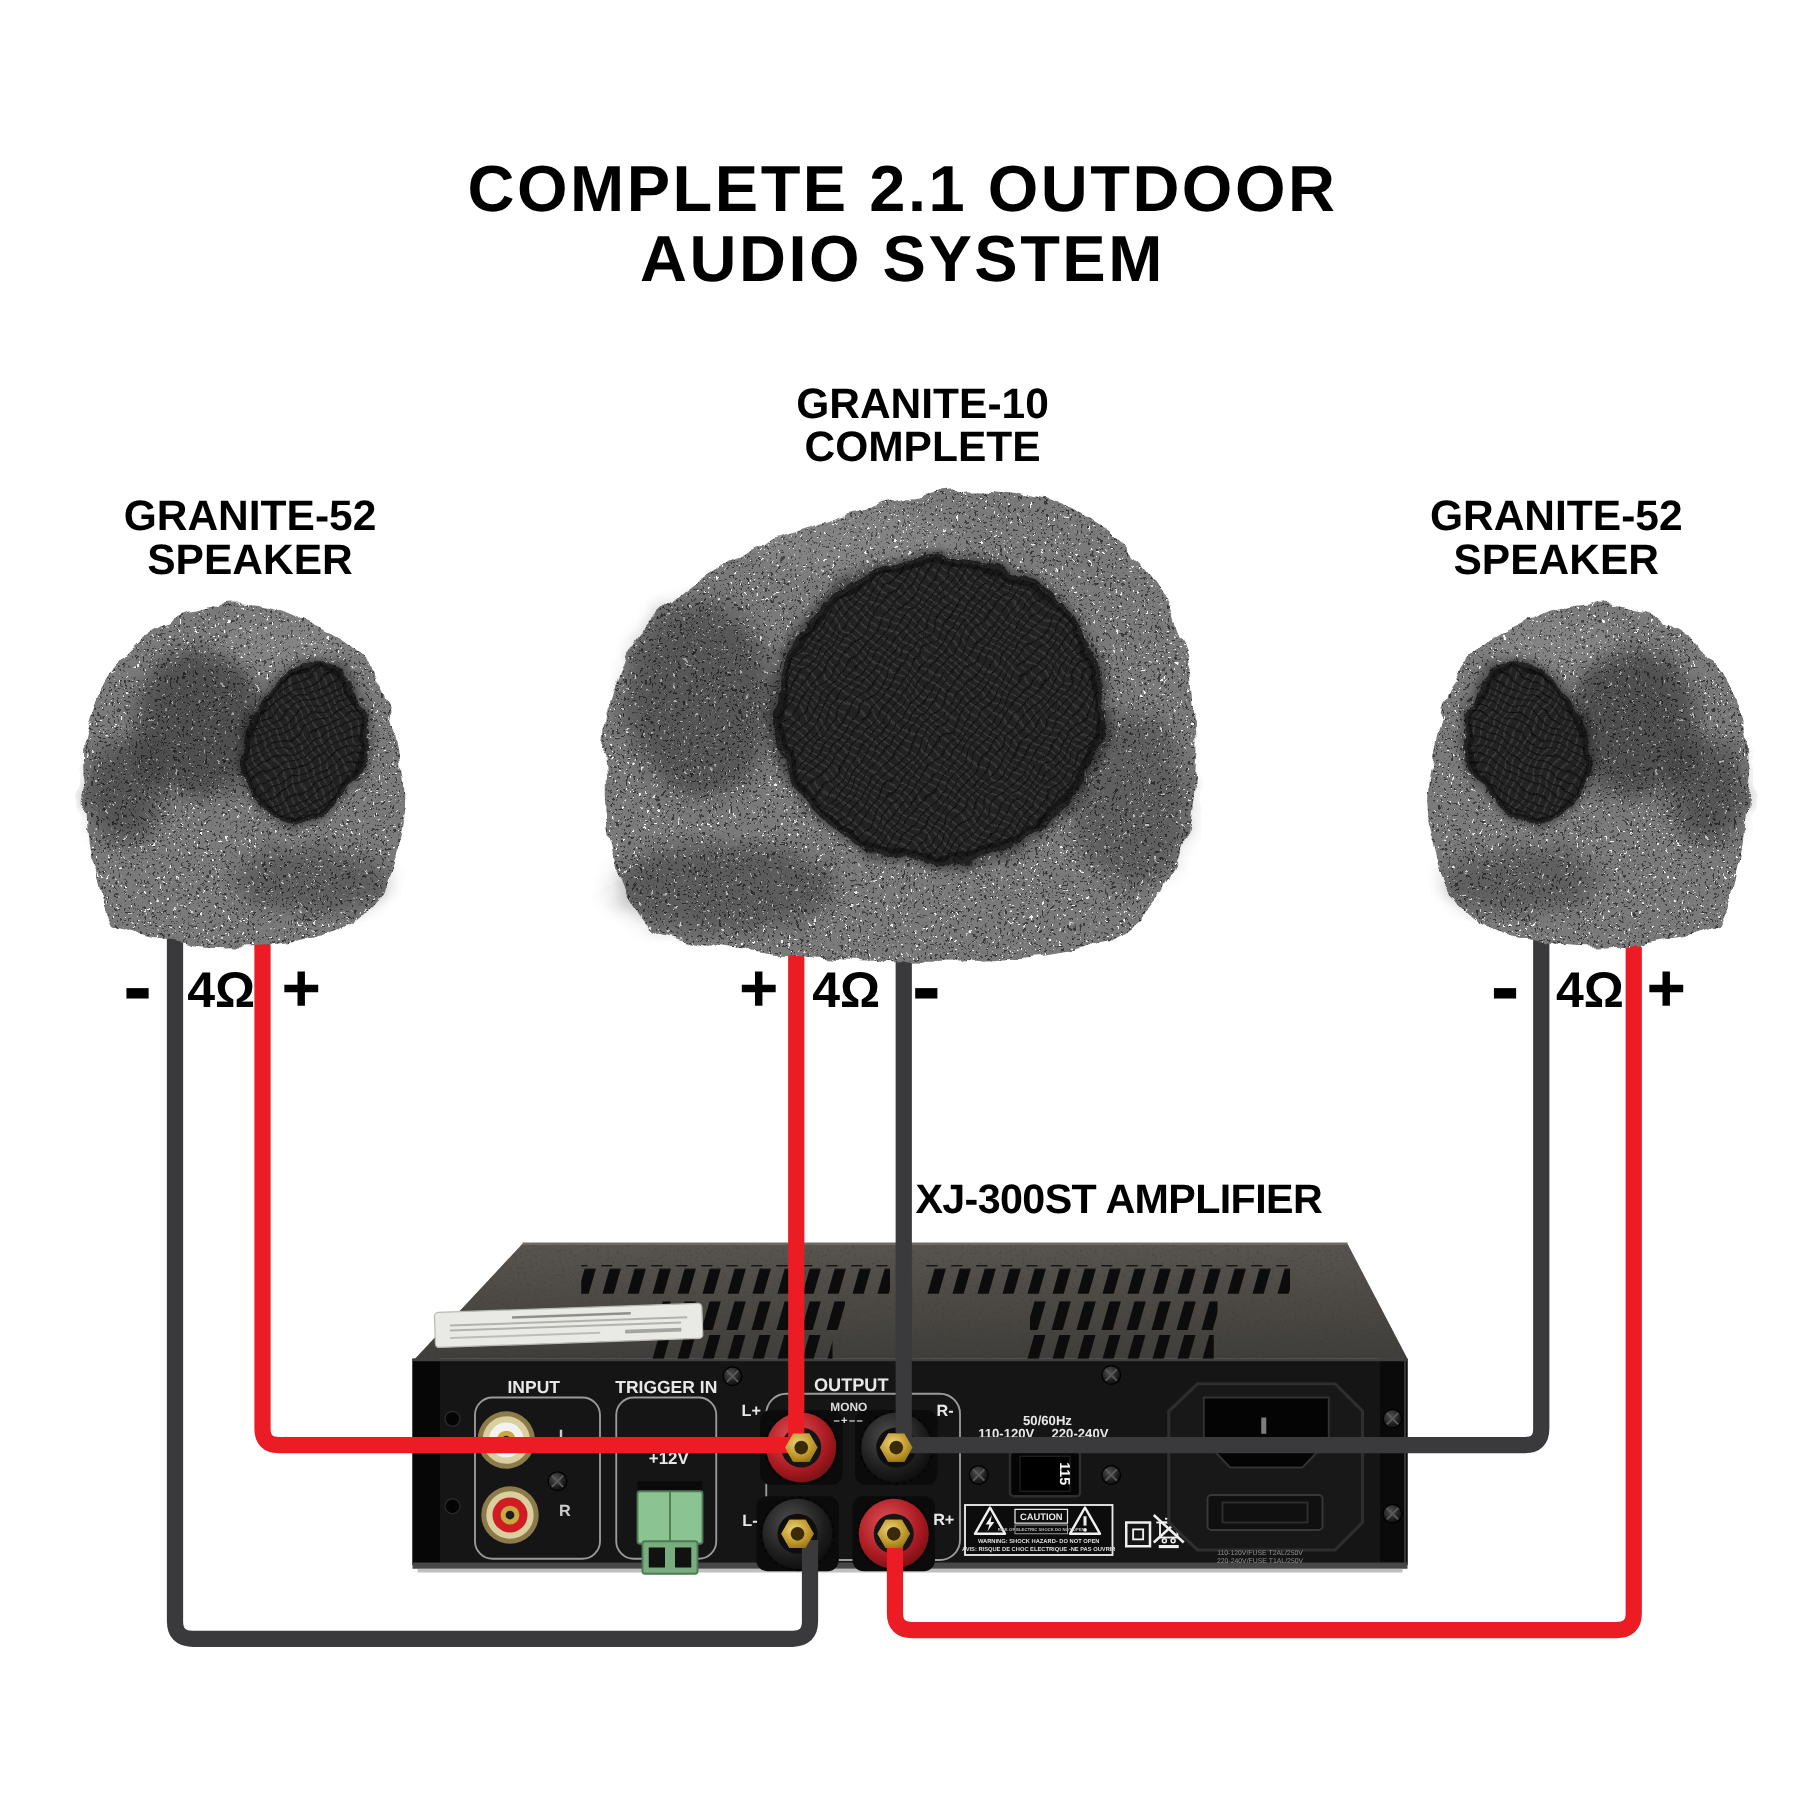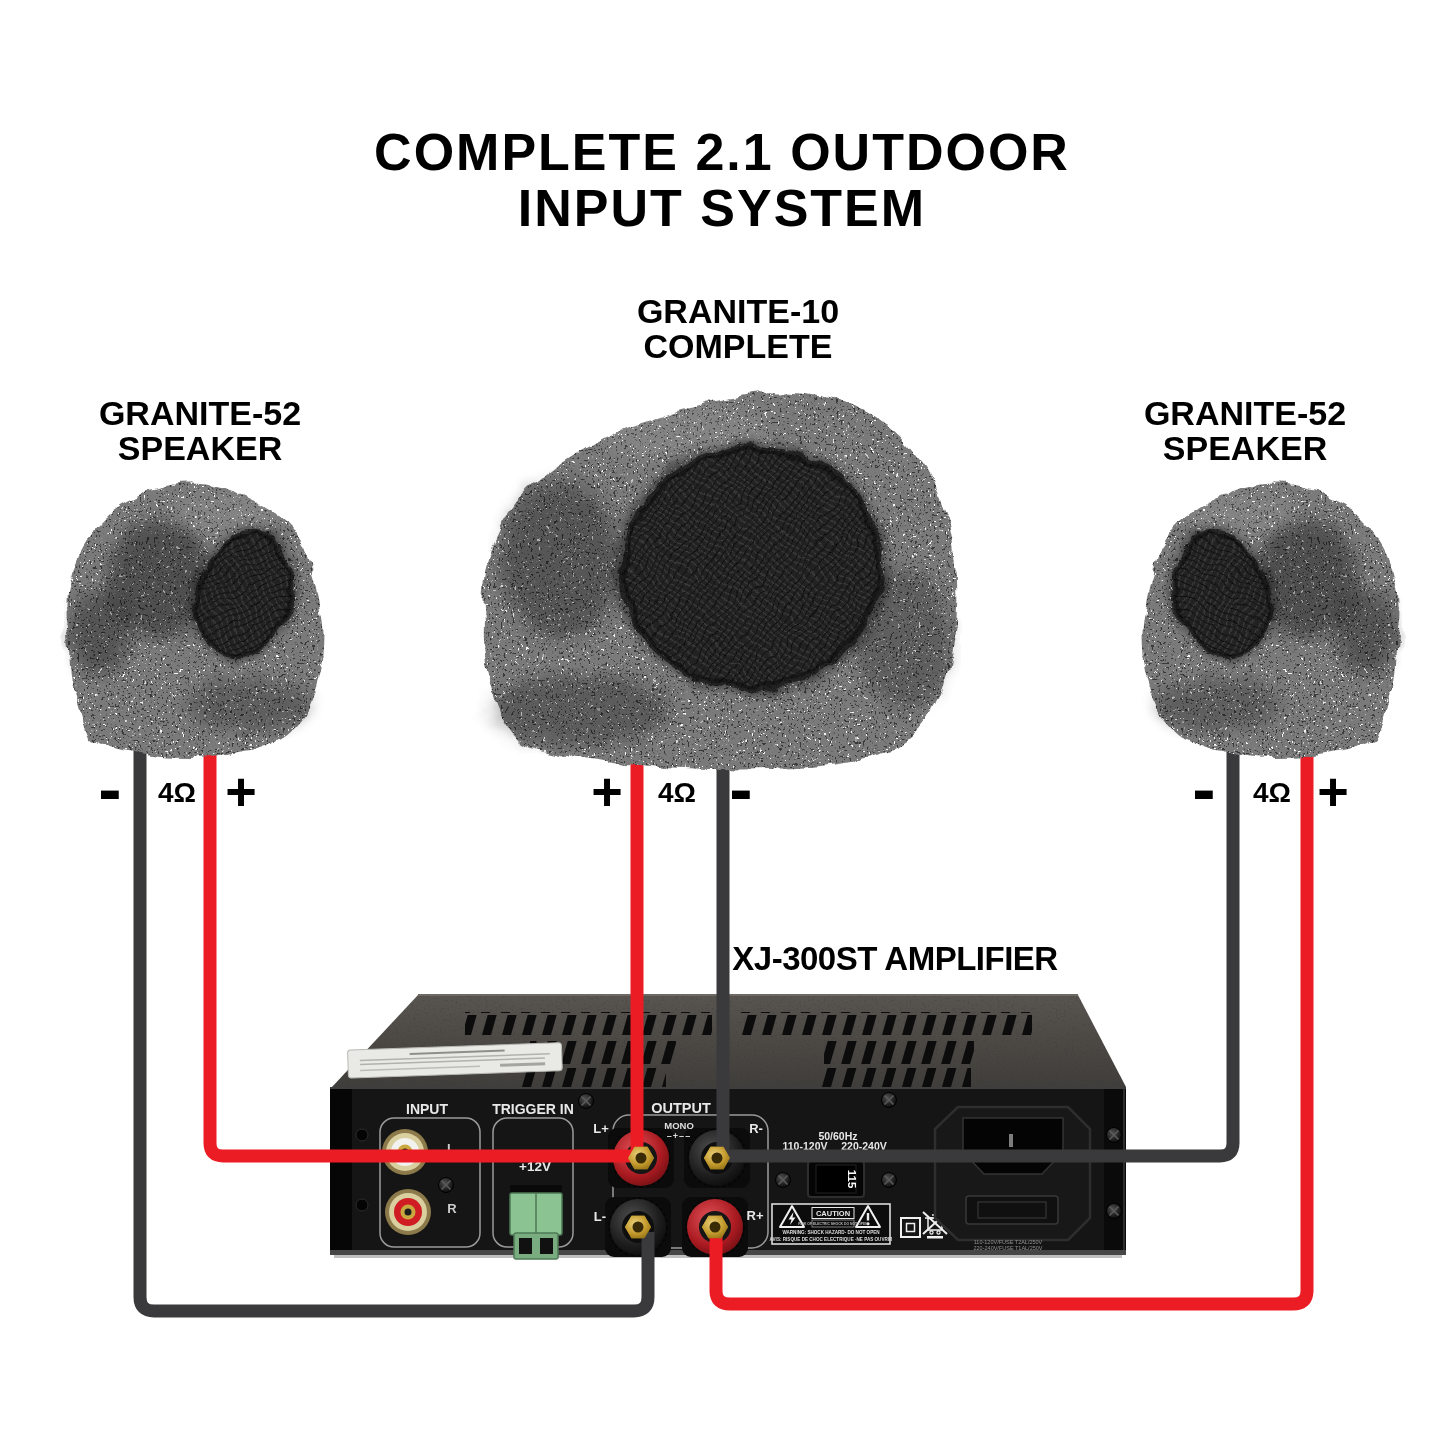--- a/index.html
+++ b/index.html
@@ -4,21 +4,21 @@
 <style>
   html,body{margin:0;padding:0;background:#fff;}
   #canvas{position:relative;width:1445px;height:1445px;background:#ffffff;overflow:hidden;
           font-family:"Liberation Sans",sans-serif;}
   #scene{position:absolute;left:0;top:0;}
   .blk{position:absolute;color:#000;font-weight:700;text-align:center;white-space:nowrap;}
   .title{left:0;width:1444px;top:124px;font-size:52px;line-height:56px;letter-spacing:2px;}
   .plabel{font-size:34px;line-height:35px;letter-spacing:0px;}
   .amplabel{font-size:33px;letter-spacing:-0.5px;}
   .sym{position:absolute;font-weight:700;color:#000;transform:translate(-50%,-50%);white-space:nowrap;}
-  .ohm{font-size:28px;}
+  .ohm{font-size:40px;}
   .plus{font-size:54px;}
   .minus{font-size:70px;}
 </style>
 </head>
 <body>
 
 <div id="canvas">
 
 <svg id="scene" width="1445" height="1445" viewBox="0 0 1445 1445">
   <defs>
@@ -307,24 +307,24 @@
     <ellipse cx="905" cy="640" rx="45" ry="70" fill="#000" opacity="0.22" filter="url(#soft)"></ellipse>
     <ellipse cx="680" cy="430" rx="90" ry="28" fill="#fff" opacity="0.07" filter="url(#soft)"></ellipse>
     <ellipse cx="752" cy="568" rx="136" ry="126" fill="#000" opacity="0.45" filter="url(#soft4)"></ellipse>
     <ellipse cx="752" cy="568" rx="128" ry="119" transform="rotate(-8 752 568)" fill="url(#grille)"></ellipse>
     <ellipse cx="752" cy="568" rx="128" ry="119" transform="rotate(-8 752 568)" fill="none" stroke="#0a0a0a" stroke-width="7" opacity="0.6"></ellipse>
   </g>
 </svg>
 
 <div class="blk title">
   <div>COMPLETE 2.1 OUTDOOR</div>
-  <div>INPUT SYSTEM</div>
-</div>
-
-<div class="blk plabel" style="left:538px;width:400px;top:294px;">
+  <div>AUDIO SYSTEM</div>
+</div>
+
+<div class="blk plabel" style="left:538px;width:400px;top:306px;">
   <div>GRANITE-10</div>
   <div>COMPLETE</div>
 </div>
 
 <div class="blk plabel" style="left:25px;width:350px;top:396px;">
   <div>GRANITE-52</div>
   <div>SPEAKER</div>
 </div>
 
 <div class="blk plabel" style="left:1070px;width:350px;top:396px;">

